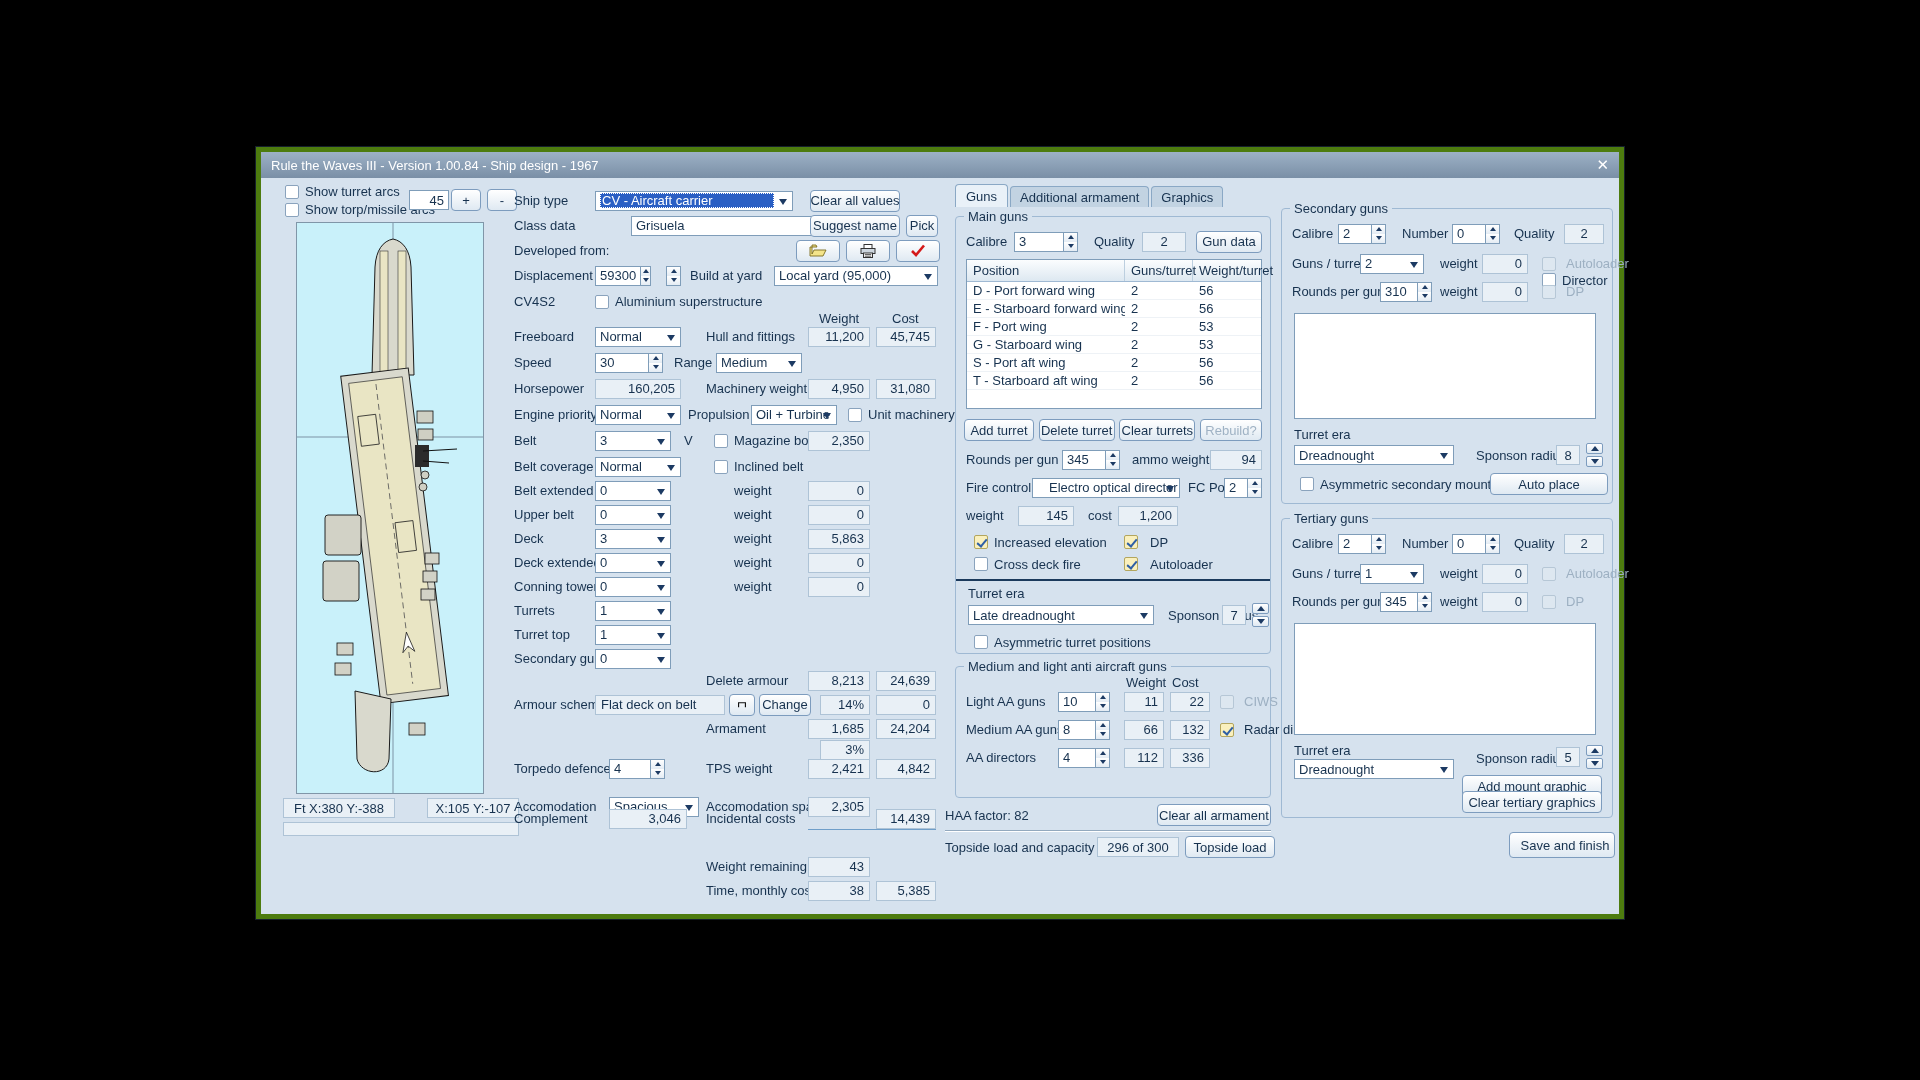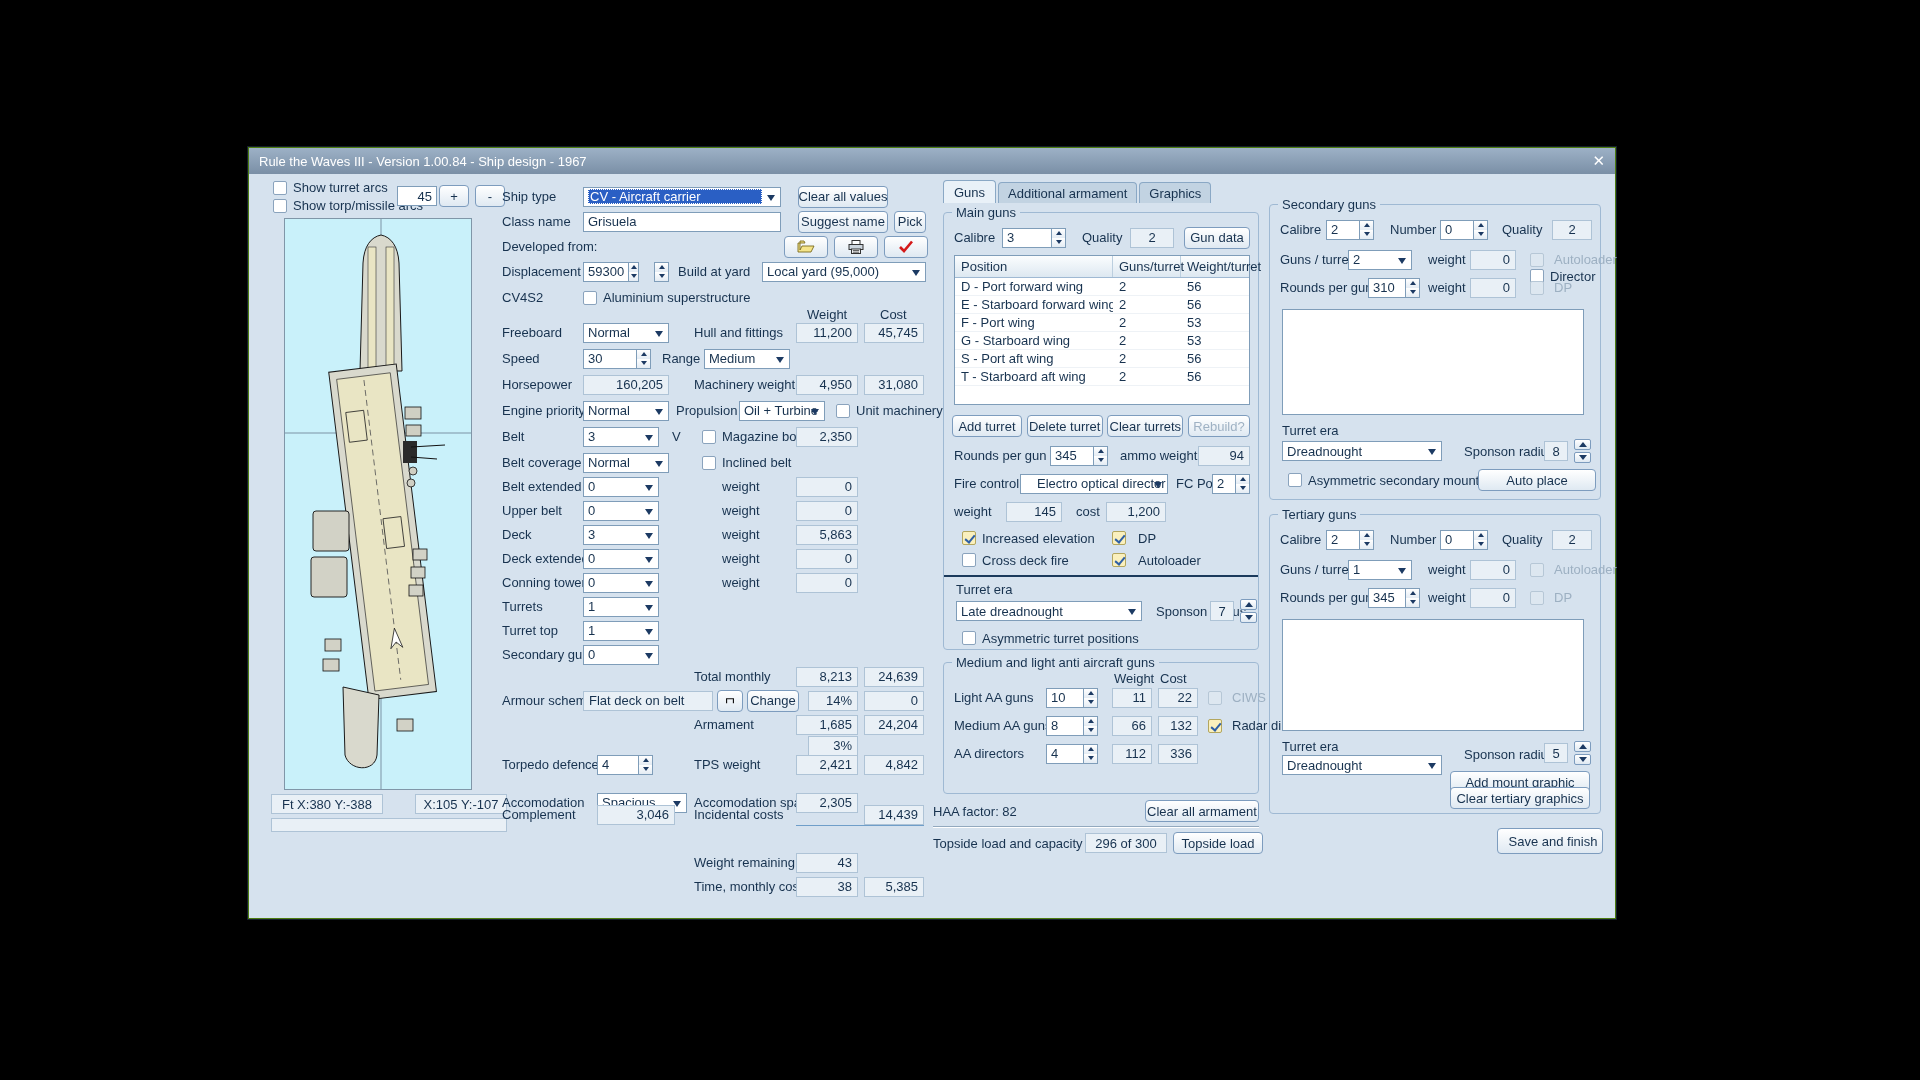--- a/index.html
+++ b/index.html
@@ -1,29 +1,29 @@
 <!DOCTYPE html>
 <html><head>
 <meta charset="utf-8">
 <style>
   * { margin:0; padding:0; box-sizing:border-box; }
   html,body { width:1920px; height:1080px; background:#000; overflow:hidden;
               font-family:"Liberation Sans", sans-serif; }
-  .win { position:absolute; left:248px; top:147px; width:1368px; height:772px;
-         background:#d6e2ee; border:1px solid #4d7c0f; box-shadow:0 0 0 1px #16202c;
+  .win { position:absolute; left:256px; top:147px; width:1368px; height:772px;
+         background:#d6e2ee; border:5px solid #4d7c0f; box-shadow:0 0 0 1px #16202c;
          font-size:13px; color:#17324f; }
   .titlebar { height:26px; background:linear-gradient(#9db1c6,#7a8fa6);
               color:#fff; display:flex; align-items:center; padding:0 10px; }
   .close-x { margin-left:auto; font-size:15px; cursor:default; }
   .abs { position:absolute; }
   .lbl { white-space:nowrap; }
   
   .fld { background:#fff; border:1px solid #7f9db9; height:20px; display:flex;
          align-items:center; padding:0 4px; overflow:hidden; white-space:nowrap; }
-  input.fld { width:100%; font:inherit; color:inherit; }
+  input.fld { width:100%; font:inherit; color:inherit;margin-left:36px; }
   .ro { background:#e9f0f6; border:1px solid #aec3d6; justify-content:flex-end;
         height:20px; display:flex; align-items:center; padding:0 5px; white-space:nowrap; }
   .ctr { justify-content:center; }
   
   .combo { background:#fff; border:1px solid #7f9db9; height:20px; display:flex;
            align-items:center; padding:0 18px 0 4px; position:relative; white-space:nowrap; }
   .combo i { position:absolute; right:5px; top:7px; width:0; height:0;
              border:4px solid transparent; border-top:6px solid #1c3a63; }
   .combo.sel span { flex:1; background:#2a5fc4; color:#fff; outline:1px dotted #fff;
                     outline-offset:-1px; padding:0 2px; }
@@ -172,21 +172,21 @@
       <div class="combo sel pos" style="left:81px; width:198px;">
         <span>CV - Aircraft carrier</span>
           <i></i>
       </div>
       <div class="btn pos" style="left:296px; width:90px;">
         <span>Clear all values</span>
       </div>
     </div>
 
     <div class="mrow" style="top:37px;">
-      <span class="lbl">Class name</span>
+      <span class="lbl">Class data</span>
       <input class="fld pos" style="left: 81px; width: 198px;" value="Grisuela">
       <div class="btn pos" style="left:296px; width:90px;">
         <span>Suggest name</span>
       </div>
       <div class="btn pos" style="left:392px; width:32px;">
         <span>Pick</span>
       </div>
     </div>
 
     <div class="mrow" style="top:62px;">
@@ -405,21 +405,21 @@
 
     <div class="mrow" style="top:470px;">
       <span class="lbl">Secondary guns</span>
       <div class="combo pos" style="left:81px; width:76px;">
         <span>0</span>
           <i></i>
       </div>
     </div>
 
     <div class="mrow" style="top:492px;">
-      <span class="lbl pos" style="left:192px;">Total monthly</span>
+      <span class="lbl pos" style="left:192px;">Delete armour</span>
       <div class="ro pos" style="left:294px; width:62px;">
           <span>8,213</span>
         </div>
       <div class="ro pos" style="left:362px; width:60px;">
           <span>24,639</span>
         </div>
     </div>
 
     <div class="mrow" style="top:516px;">
       <span class="lbl">Armour scheme</span>

